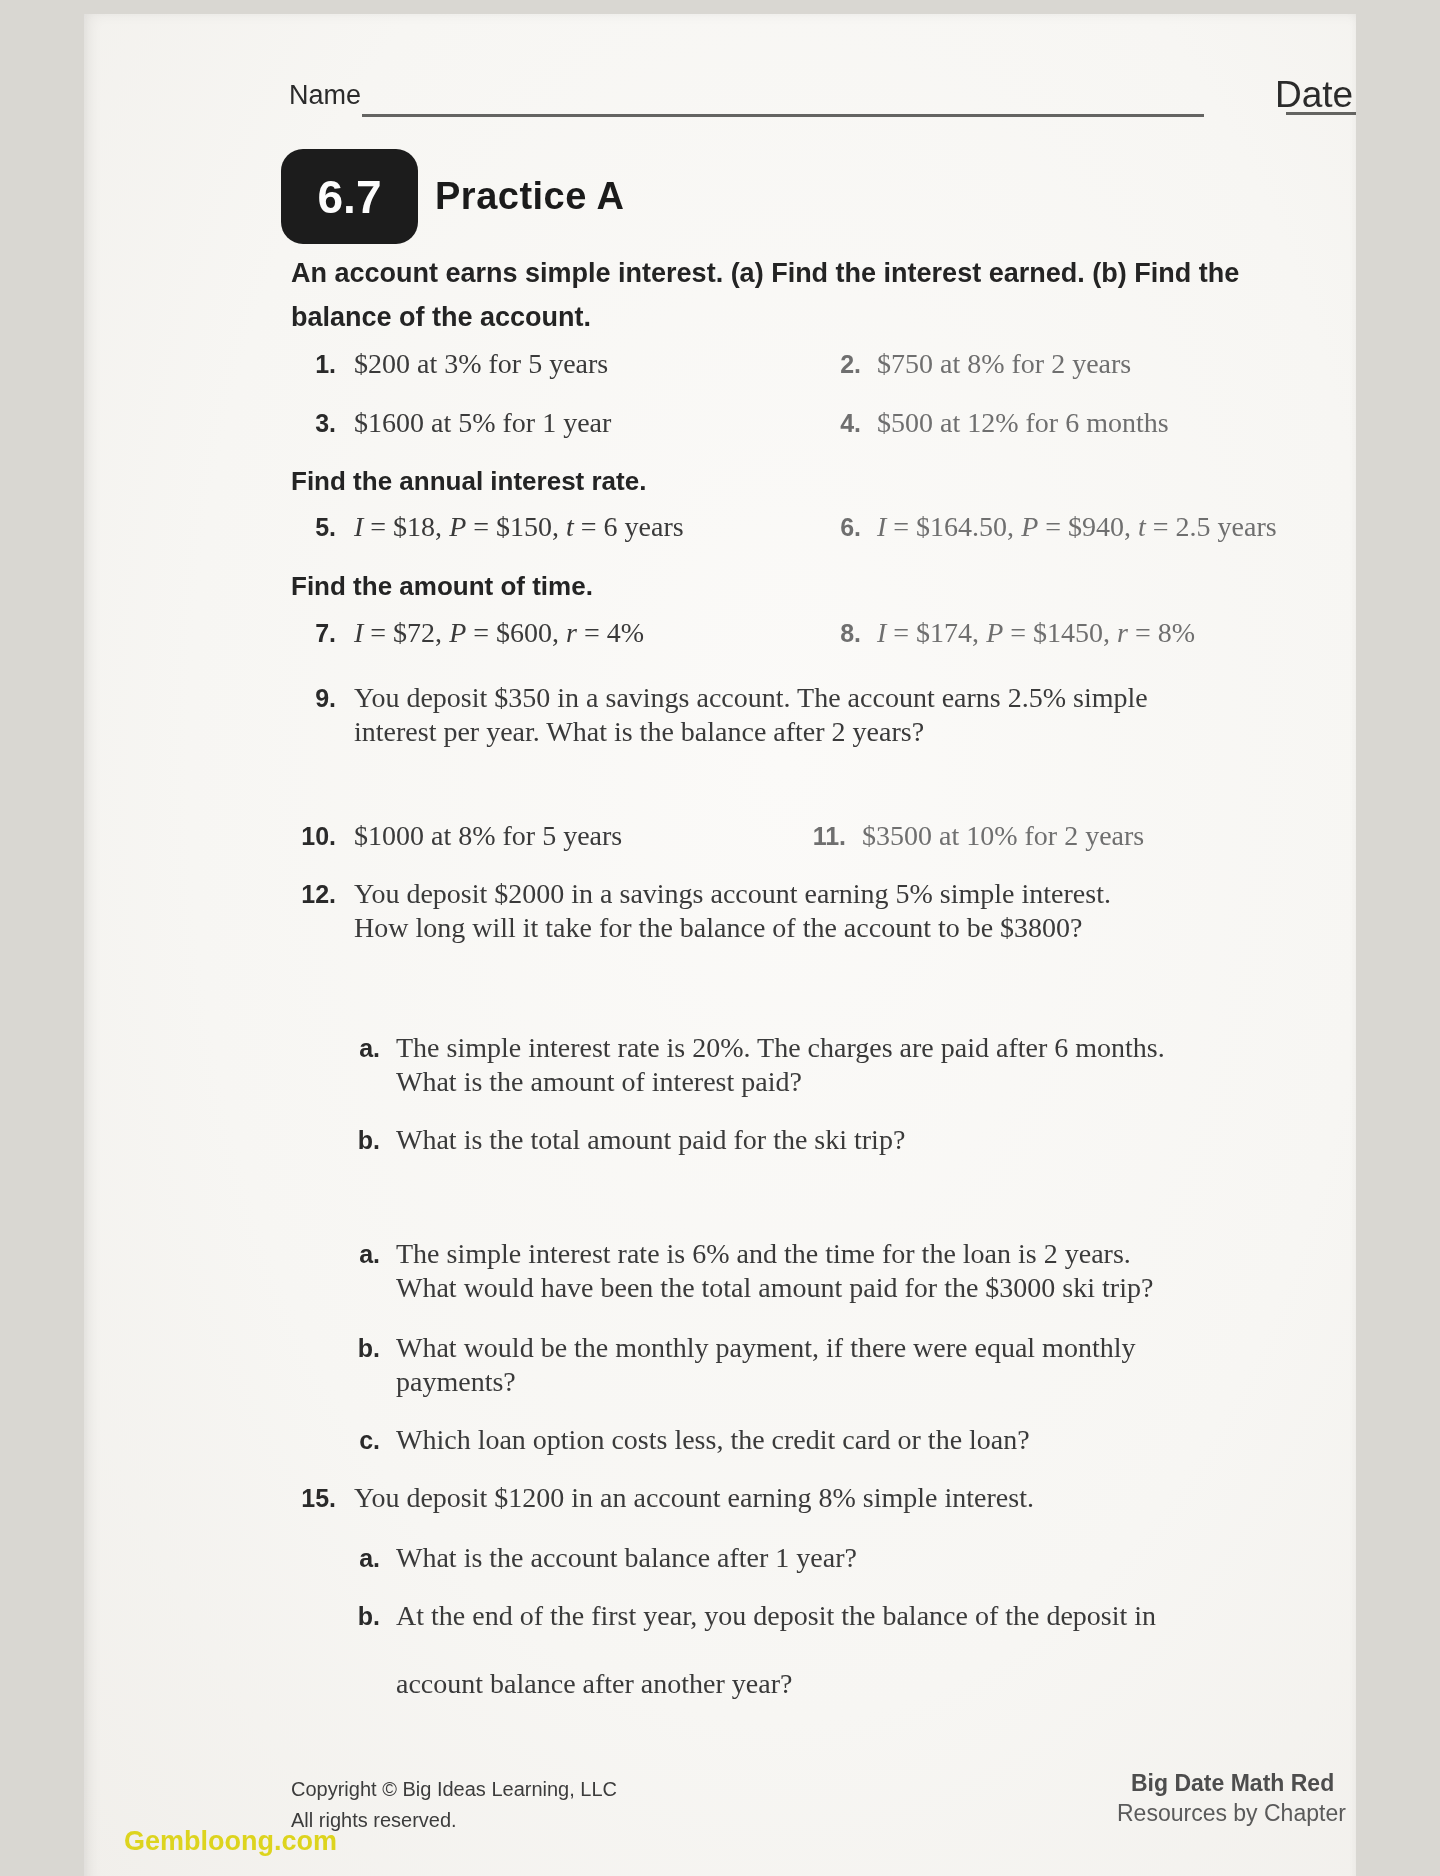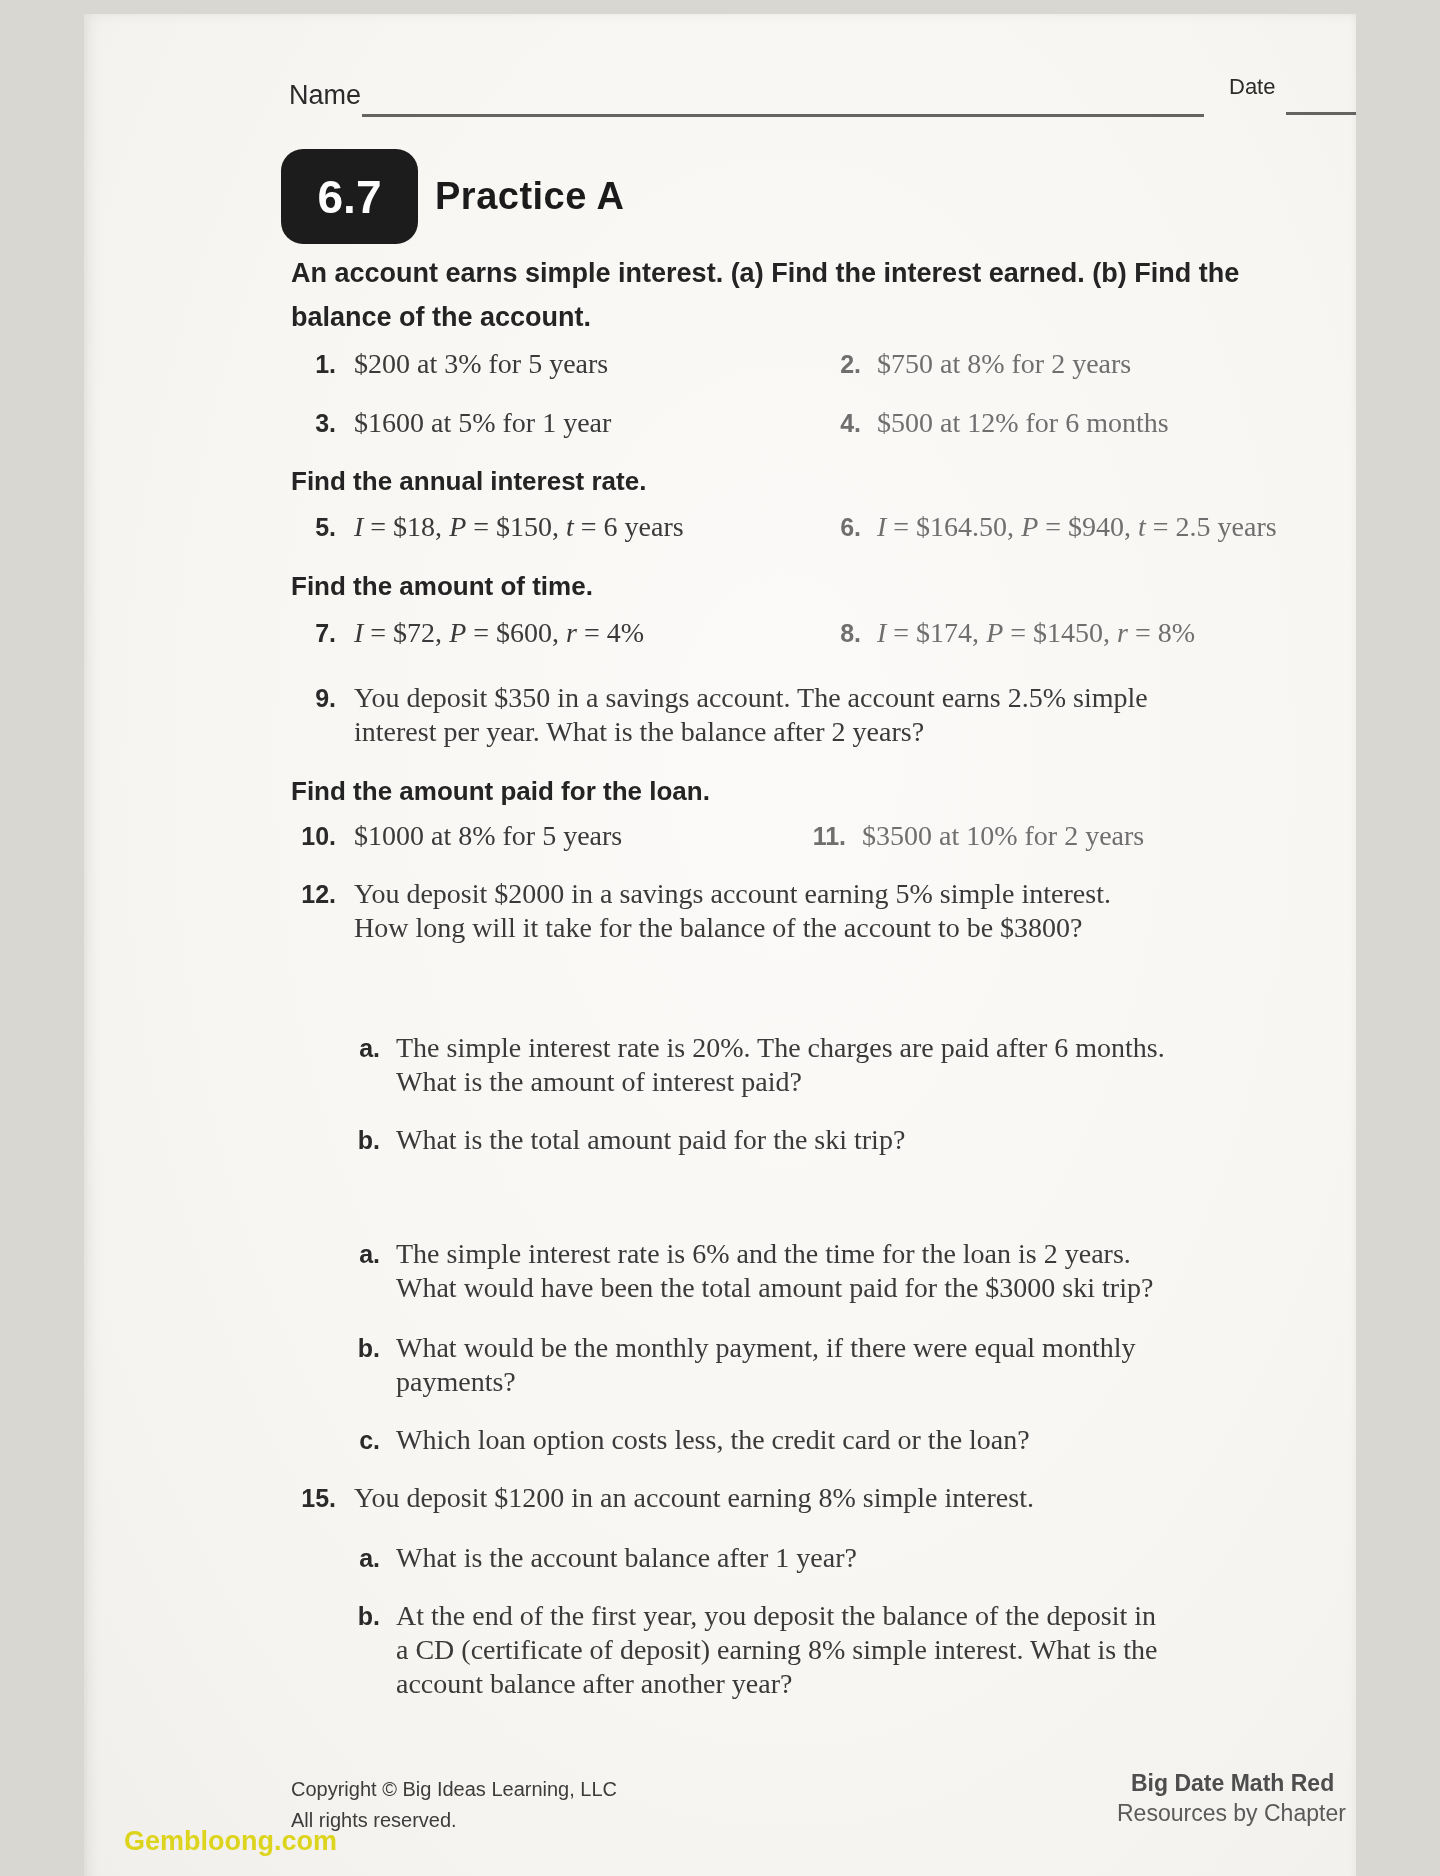--- a/index.html
+++ b/index.html
@@ -10,21 +10,21 @@
     background:
       radial-gradient(ellipse at 55% 40%, #fbfaf8 0%, #f7f6f3 60%, #f1efeb 100%);
     overflow:hidden;
     font-family:"Liberation Sans", sans-serif;
     color:#222;
     box-shadow:inset 6px 0 14px rgba(0,0,0,0.06), inset 0 -4px 10px rgba(0,0,0,0.04);
   }
   .abs{position:absolute;}
   
   .name-label{left:205px;top:66px;font-size:27px;color:#2b2b2b;}
-  .date-label{left:1145px;top:60px;font-size:22px;color:#2b2b2b;}
+  .date-label{left:1191px;top:60px;font-size:37px;color:#2b2b2b;}
   .rule{height:0;border-bottom:3px solid #4a4a48;opacity:.85;}
   .name-rule{left:278px;top:100px;width:842px;}
   .date-rule{left:1202px;top:98px;width:150px;}
   .badge{
     left:197px;top:135px;width:137px;height:95px;
     border-radius:22px;
     display:flex;align-items:center;justify-content:center;
     font-size:46px;font-weight:bold;color:#fdfdfd;
   }
   .title{left:351px;top:161px;font-size:38px;font-weight:bold;color:#1b1b1b;letter-spacing:.5px;}
@@ -105,21 +105,20 @@
     <span class="n n2">8.</span>
     <span class="t math"><span class="var">I</span><span> = $174, </span><span class="var">P</span><span> = $1450, </span><span class="var">r</span><span> = 8%</span></span>
   </div>
 
   <div class="row" style="left:200px;top:668px">
     <span class="n n1">9.</span>
     <span class="t">You deposit $350 in a savings account. The account earns 2.5% simple</span>
   </div>
   <div class="cont" style="left:270px;top:702px">interest per year. What is the balance after 2 years?</div>
 
-  <div class="abs sect" style="left:207px;top:762px">Find the amount paid for the loan.</div>
 
   <div class="row" style="left:200px;top:806px">
     <span class="n n1">10.</span>
     <span class="t">$1000 at 8% for 5 years</span>
   </div>
   <div class="row faded" style="left:700px;top:806px">
     <span class="n n2">11.</span>
     <span class="t">$3500 at 10% for 2 years</span>
   </div>
 
@@ -159,21 +158,20 @@
     <span class="t">You deposit $1200 in an account earning 8% simple interest.</span>
   </div>
   <div class="row" style="left:272px;top:1528px">
     <span class="n nl">a.</span>
     <span class="t">What is the account balance after 1 year?</span>
   </div>
   <div class="row" style="left:272px;top:1586px">
     <span class="n nl">b.</span>
     <span class="t">At the end of the first year, you deposit the balance of the deposit in</span>
   </div>
-  <div class="cont" style="left:312px;top:1620px">a CD (certificate of deposit) earning 8% simple interest. What is the</div>
   <div class="cont" style="left:312px;top:1654px">account balance after another year?</div>
 
   <div class="abs foot" style="left:207px;top:1764px">Copyright © Big Ideas Learning, LLC</div>
   <div class="abs foot" style="left:207px;top:1795px">All rights reserved.</div>
   <div class="abs brand1">Big Date Math Red</div>
   <div class="abs brand2">Resources by Chapter</div>
   <div class="abs pagenum">209</div>
   <div class="abs watermark" id="watermark" style="color: rgb(221, 212, 30);">Gembloong.com</div>
 
 </div>

